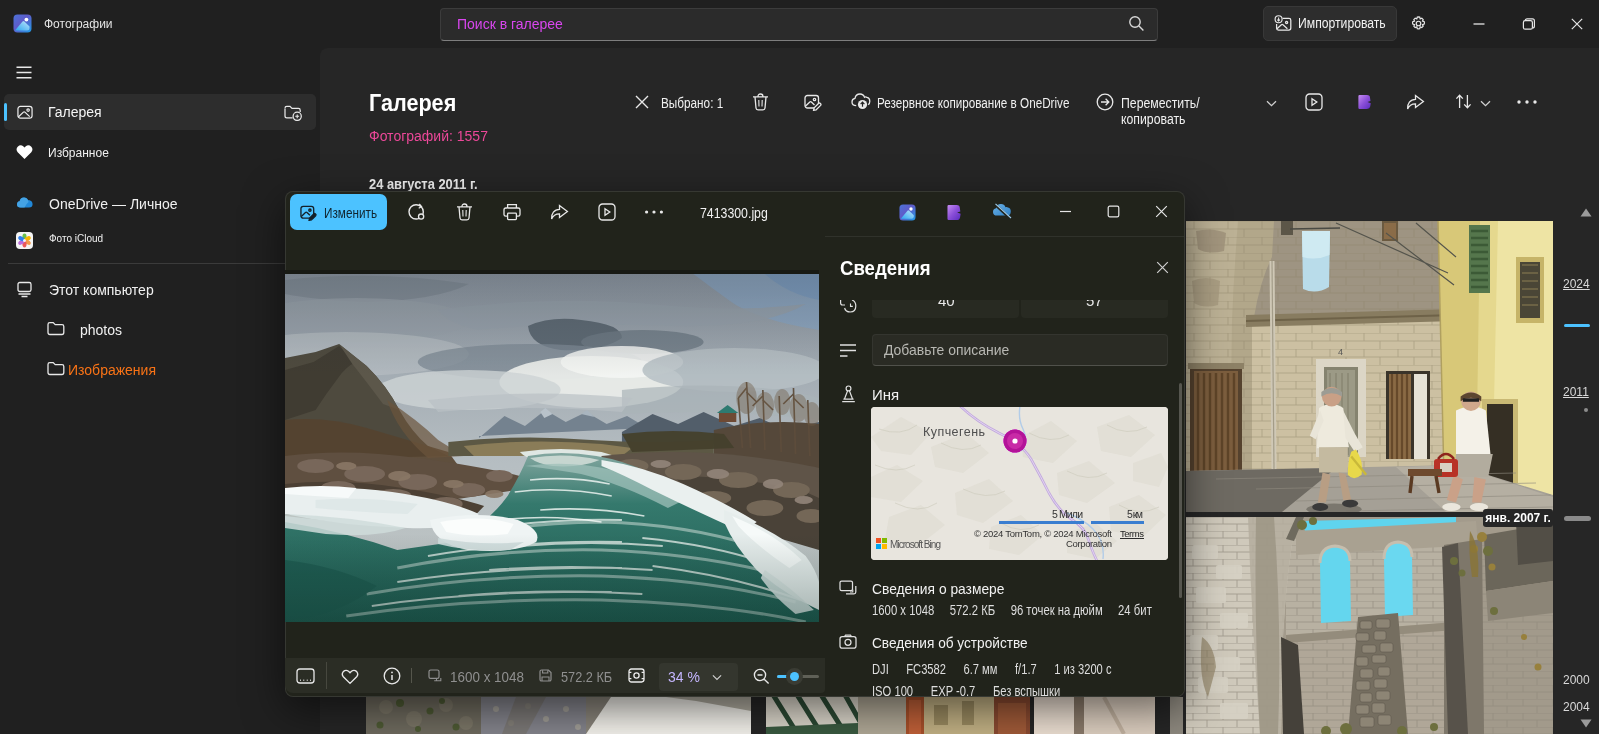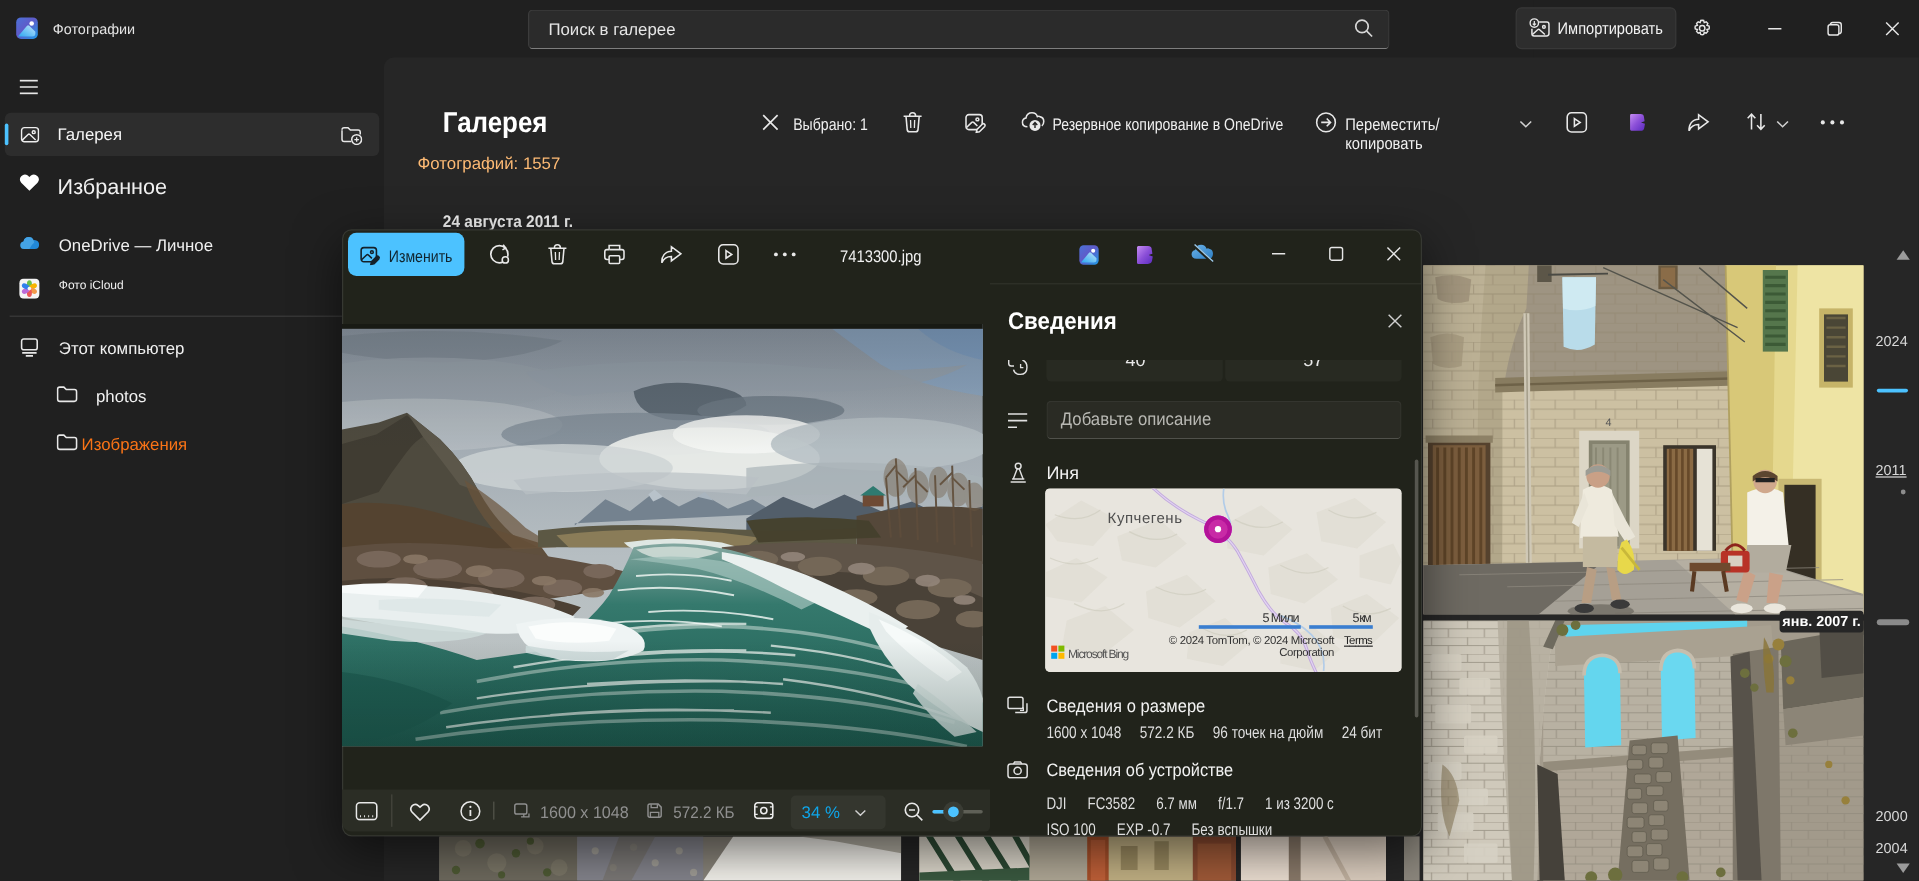--- a/index.html
+++ b/index.html
@@ -25,21 +25,21 @@
       </linearGradient>
     </defs>
     <rect x="0.5" y="0.5" width="18" height="18" rx="4" fill="url(#lg-app)"></rect>
     <circle cx="13.4" cy="5.6" r="1.9" fill="#fff"></circle>
     <path d="M2 16.5 L9.5 7.5 Q10.4 6.6 11.4 7.5 L16.5 12.5 L16.5 14 Q16.5 16.5 14 16.5 Z" fill="url(#lg-mt)"></path>
   </svg>
   <div class="abs" style="left:44px;top:17px;font-size:12px;color:#e3e3e3;">Фотографии</div>
 
   <div class="abs" style="left:440px;top:8px;width:718px;height:33px;background:#2b2b2b;
       border:1px solid #3c3c3c;border-bottom:1px solid #7e7e7e;border-radius:4px;"></div>
-  <div class="abs" style="left:457px;top:16px;font-size:14px;color:#e5e5e5;">Поиск в галерее</div>
+  <div class="abs" style="left:457px;top:16px;font-size:14px;color:#d946ef;">Поиск в галерее</div>
   <svg class="abs" style="left:1128px;top:15px" width="17" height="17" viewBox="0 0 17 17" fill="none" stroke="#d8d8d8" stroke-width="1.4">
     <circle cx="7" cy="7" r="5.2"></circle>
       <path d="M11 11 L15.4 15.4"></path>
   </svg>
 
   <div class="abs" style="left:1263px;top:6px;width:134px;height:35px;background:#2d2d2d;
       border:1px solid #383838;border-radius:5px;"></div>
   <svg class="abs" style="left:1274px;top:15px" width="18" height="17" viewBox="0 0 18 17" fill="none" stroke="#e8e8e8" stroke-width="1.25">
     <path d="M8.6 3.4 L15 3.4 Q16.8 3.4 16.8 5.2 L16.8 13 Q16.8 15 14.8 15 L4.4 15 Q2.6 15 2.6 13.2 L2.6 9"></path>
     <circle cx="12.6" cy="7.4" r="1.1"></circle>
@@ -80,21 +80,21 @@
   <svg class="abs" style="left:284px;top:104px" width="18" height="17" viewBox="0 0 18 17" fill="none" stroke="#e8e8e8" stroke-width="1.25">
     <path d="M1 4.2 Q1 2.4 2.8 2.4 L6 2.4 L8 4.4 L14.4 4.4 Q16.2 4.4 16.2 6.2 L16.2 8"></path>
     <path d="M1 4.6 L1 12 Q1 13.9 2.9 13.9 L8.6 13.9"></path>
     <circle cx="13.2" cy="12.3" r="4.1"></circle>
     <path d="M13.2 10.4 L13.2 14.2 M11.3 12.3 L15.1 12.3" stroke-width="1.1"></path>
   </svg>
 
   <svg class="abs" style="left:16px;top:144px" width="17" height="16" viewBox="0 0 17 16" fill="#fff">
     <path d="M8.5 15 L1.7 8.2 Q-0.6 5.5 1.7 2.8 Q4.4 0.2 7.2 2.3 L8.5 3.5 L9.8 2.3 Q12.6 0.2 15.3 2.8 Q17.6 5.5 15.3 8.2 Z"></path>
   </svg>
-  <div class="abs" style="left:48px;top:146px;font-size:18px;color:#f0f0f0;">Избранное</div>
+  <div class="abs" style="left:48px;top:146px;font-size:12px;color:#f0f0f0;">Избранное</div>
 
   <svg class="abs" style="left:16px;top:196px" width="17" height="12" viewBox="0 0 17 12">
     <path d="M4.5 11.5 Q1 11.5 1 8.3 Q1 5.6 3.6 5.2 Q4.2 1.4 8 1.4 Q11 1.4 12 4.2 Q13 3.6 14.2 4.4 Q16.6 5 16.6 8 Q16.6 11.5 13 11.5 Z" fill="#2188d8"></path>
     <path d="M4.5 11.5 Q1 11.5 1 8.3 Q1 5.6 3.6 5.2 Q4.2 1.4 8 1.4 Q11 1.4 12 4.2 L12.6 6 Q10 8 8.5 11.5 Z" fill="#4aa8e8" opacity="0.85"></path>
   </svg>
   <div class="abs" style="left:49px;top:196px;font-size:14px;color:#f0f0f0;">OneDrive — Личное</div>
 
   <svg class="abs" style="left:16px;top:232px" width="17" height="17" viewBox="0 0 17 17">
     <rect x="0" y="0" width="17" height="17" rx="4" fill="#f4f4f4"></rect>
     <g transform="translate(8.5,8.5)">
@@ -123,21 +123,21 @@
   <div class="abs" style="left:80px;top:322px;font-size:14px;color:#f0f0f0;">photos</div>
 
   <svg class="abs" style="left:47px;top:361px" width="18" height="15" viewBox="0 0 18 15" fill="none" stroke="#e8e8e8" stroke-width="1.3">
     <path d="M1 3.4 Q1 1.6 2.8 1.6 L6.2 1.6 L8.2 3.6 L15 3.6 Q16.8 3.6 16.8 5.4 L16.8 11.6 Q16.8 13.5 14.9 13.5 L2.9 13.5 Q1 13.5 1 11.6 Z"></path>
   </svg>
   <div class="abs" style="left:68px;top:362px;font-size:14px;color:#f97316;">Изображения</div>
 
   <div class="abs" style="left:320px;top:48px;width:1279px;height:686px;background:#262626;border-radius:8px 0 0 0;"></div>
 
   <div class="abs" style="left:369px;top:89px;font-size:24px;font-weight:700;color:#fff;transform:scaleX(0.9);transform-origin:0 0;">Галерея</div>
-  <div class="abs" style="left:348px;top:128px;font-size:14px;color:#fdba74;">Фотографий: 1557</div>
+  <div class="abs" style="left:369px;top:128px;font-size:14px;color:#ec4899;">Фотографий: 1557</div>
   <div class="abs" style="transform:scaleX(0.92);transform-origin:0 0;left:369px;top:176px;font-size:14px;font-weight:700;color:#f2f2f2;">24 августа 2011 г.</div>
 
   <svg class="abs" style="left:634px;top:94px" width="16" height="16" viewBox="0 0 16 16" stroke="#e8e8e8" stroke-width="1.4">
     <path d="M2 2 L14 14 M14 2 L2 14"></path>
   </svg>
   <div class="abs" style="transform:scaleX(0.84);transform-origin:0 0;left:661px;top:95px;font-size:14px;color:#f0f0f0;">Выбрано: 1</div>
   <svg class="abs" style="left:752px;top:93px" width="17" height="18" viewBox="0 0 17 18" fill="none" stroke="#e8e8e8" stroke-width="1.3">
     <path d="M1 3.8 L16 3.8 M6 3.6 Q6 1 8.5 1 Q11 1 11 3.6 M3 3.9 L4 15 Q4.15 16.8 6 16.8 L11 16.8 Q12.85 16.8 13 15 L14 3.9"></path>
     <path d="M6.8 7 L7 13.6 M10.2 7 L10 13.6" stroke-width="1.1"></path>
   </svg>
@@ -458,21 +458,21 @@
       <rect x="40" y="0" width="10" height="37" fill="#8a7a6a"></rect>
       <rect x="50" y="0" width="71" height="37" fill="#ddcfc0"></rect>
       <path d="M70 0 L90 37" stroke="#c2b2a0" stroke-width="4"></path>
     </svg>
   </div>
   <div class="abs" id="strip-d" style="left:1170px;top:697px;width:13px;height:37px;background:#8d887e;"></div>
 
   <svg class="abs" style="left:1580px;top:208px" width="12" height="9" viewBox="0 0 12 9" fill="#9b9b9b">
     <path d="M6 0.5 L11.5 8.5 L0.5 8.5 Z"></path>
   </svg>
-  <div class="abs" style="left:1563px;top:277px;font-size:12px;color:#d8d8d8;">2024</div>
+  <div class="abs" style="left:1563px;top:277px;font-size:12px;color:#d8d8d8;text-decoration:underline;">2024</div>
   <div class="abs" style="left:1564px;top:324px;width:26px;height:3px;background:#4cc2ff;border-radius:2px;"></div>
   <div class="abs" style="left:1563px;top:385px;font-size:12px;color:#d8d8d8;text-decoration:underline;">2011</div>
   <div class="abs" style="left:1584px;top:408px;width:4px;height:4px;background:#8d8d8d;border-radius:50%;"></div>
   <div class="abs" style="left:1564px;top:516px;width:27px;height:5px;background:#8a8a8a;border-radius:3px;"></div>
   <div class="abs" style="left:1563px;top:673px;font-size:12px;color:#d8d8d8;">2000</div>
   <div class="abs" style="left:1563px;top:700px;font-size:12px;color:#d8d8d8;">2004</div>
   <svg class="abs" style="left:1580px;top:719px" width="12" height="9" viewBox="0 0 12 9" fill="#9b9b9b">
     <path d="M0.5 0.5 L11.5 0.5 L6 8.5 Z"></path>
   </svg>
 
@@ -723,21 +723,21 @@
     <path d="M1 2.6 Q1 1 2.6 1 L9.4 1 L12 3.6 L12 10.4 Q12 12 10.4 12 L2.6 12 Q1 12 1 10.4 Z"></path>
     <path d="M3.6 1.2 L3.6 4 L8.8 4 L8.8 1.2 M3 12 L3 8 L10 8 L10 12" stroke-width="1.1"></path>
   </svg>
   <div class="abs" style="transform:scaleX(0.91);transform-origin:0 0;left:561px;top:669px;font-size:14px;color:#8f8f8f;">572.2 КБ</div>
   <svg class="abs" style="left:628px;top:668px" width="17" height="15" viewBox="0 0 17 15" fill="none" stroke="#ececec" stroke-width="1.3">
     <rect x="1" y="1" width="15" height="13" rx="2.4"></rect>
     <circle cx="8.5" cy="7.5" r="2.6"></circle>
     <path d="M1 4.4 L3.4 4.4 M13.6 4.4 L16 4.4 M1 10.6 L3.4 10.6 M13.6 10.6 L16 10.6" stroke-width="1.1"></path>
   </svg>
   <div class="abs" style="left:659px;top:663px;width:79px;height:28px;background:#34362e;border-radius:4px;"></div>
-  <div class="abs" style="left:668px;top:669px;font-size:14px;color:#0ea5e9;">34 %</div>
+  <div class="abs" style="left:668px;top:669px;font-size:14px;color:#c4b5fd;">34 %</div>
   <svg class="abs" style="left:712px;top:674px" width="10" height="7" viewBox="0 0 11 7" fill="none" stroke="#d0d0d0" stroke-width="1.3">
     <path d="M1 1.2 L5.5 5.6 L10 1.2"></path>
   </svg>
   <svg class="abs" style="left:753px;top:668px" width="17" height="17" viewBox="0 0 17 17" fill="none" stroke="#e8e8e8" stroke-width="1.35">
     <circle cx="7" cy="7" r="5.6"></circle>
       <path d="M11.2 11.2 L15.6 15.6 M4.5 7 L9.5 7"></path>
   </svg>
   <div class="abs" style="left:777px;top:675px;width:42px;height:3px;background:#5f6057;border-radius:2px;"></div>
   <div class="abs" style="left:777px;top:675px;width:14px;height:3px;background:#4cc2ff;border-radius:2px;"></div>
   <div class="abs" style="left:786px;top:668px;width:17px;height:17px;background:#3a3c34;border-radius:50%;"></div>

